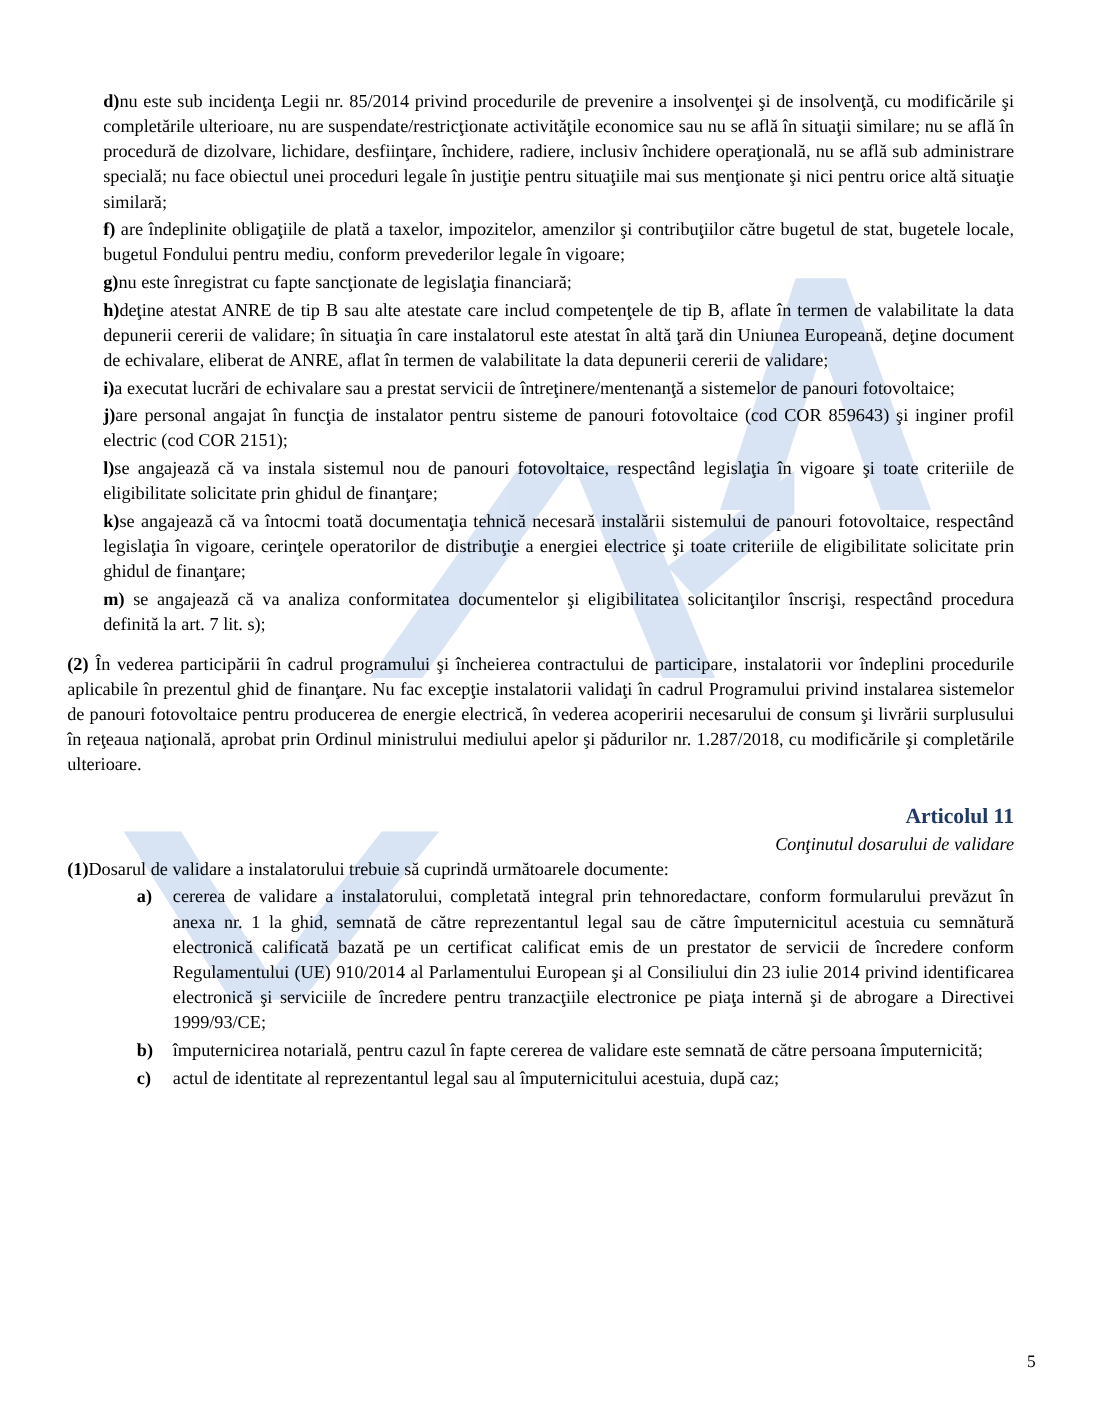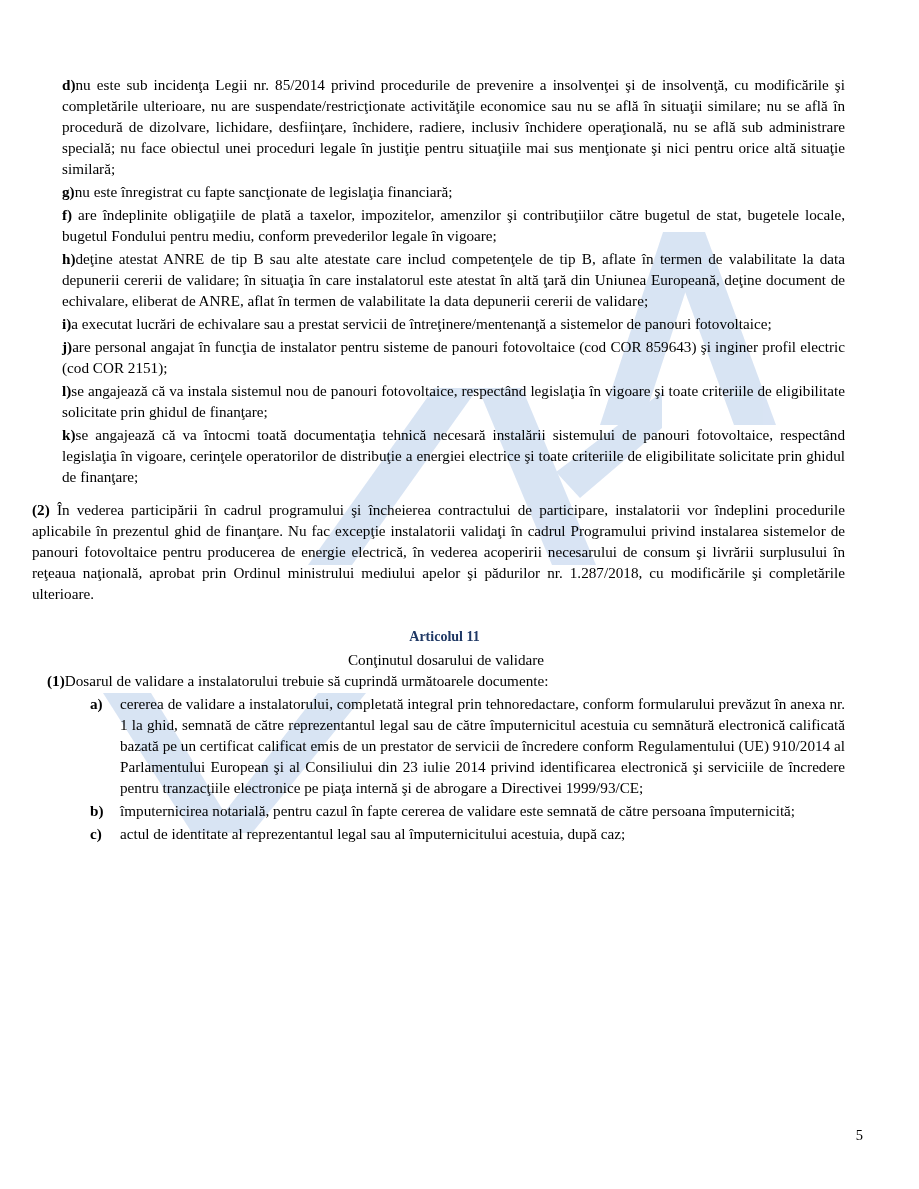--- a/index.html
+++ b/index.html
@@ -10,38 +10,38 @@
     overflow: hidden;
     font-family: "Liberation Serif", serif;
     color: #000000;
   }
   .watermark {
     position: absolute; inset: 0; z-index: 0;
     pointer-events: none;
   }
   .page {
     position: relative; z-index: 1;
-    padding: 74px 74px 0 32px;
+    padding: 74px 74px 0 56px;
     font-size: 15.2px;
     line-height: 21px;
     text-align: justify;
   }
   .cond-item { margin-left: 30px; margin-bottom: 2px; }
   .cond-item b, .para-label { font-weight: bold; }
   .para-2 { margin-top: 12px; }
   .article-heading {
     margin-top: 22px;
-    font-size: 14px;
+    font-size: 18px;
     font-weight: bold;
     color: #1f3864;
-    text-align: center;
+    text-align: right;
     margin-left: 12px;
   }
-  .article-subtitle { margin-left: 15px; margin-top: 2px; text-align: center; }
-  .article-intro { margin-left: 15px; }
+  .article-subtitle { margin-left: 15px; margin-top: 2px; text-align: right; font-style: italic; }
+  .article-intro { }
   .doc-list { margin-top: 2px; }
   .doc-item { display: flex; margin-left: 58px; margin-bottom: 2px; }
   .doc-label { flex: 0 0 30px; width: 30px; font-weight: bold; }
   .doc-text { flex: 1; text-align: justify; }
   .page-number {
     position: absolute;
     right: 56px; bottom: 45px;
     font-size: 14.5px;
     z-index: 1;
   }
@@ -62,27 +62,28 @@
 
       <polygon points="103,693 151,693 237,833 192,833"></polygon>
       <polygon points="318,693 366,693 252,833 208,833"></polygon>
     </g>
   </svg>
 </div>
 
 <div class="page">
 
   <div class="cond-item"><b>d)</b><span>nu este sub incidenţa Legii nr. 85/2014 privind procedurile de prevenire a insolvenţei şi de insolvenţă, cu modificările şi completările ulterioare, nu are suspendate/restricţionate activităţile economice sau nu se află în situaţii similare; nu se află în procedură de dizolvare, lichidare, desfiinţare, închidere, radiere, inclusiv închidere operaţională, nu se află sub administrare specială; nu face obiectul unei proceduri legale în justiţie pentru situaţiile mai sus menţionate şi nici pentru orice altă situaţie similară;</span></div>
+  <div class="cond-item"><b>f)</b><span> are îndeplinite obligaţiile de plată a taxelor, impozitelor, amenzilor şi contribuţiilor către bugetul de stat, bugetele locale, bugetul Fondului pentru mediu, conform prevederilor legale în vigoare;</span></div>
   <div class="cond-item"><b>g)</b><span>nu este înregistrat cu fapte sancţionate de legislaţia financiară;</span></div>
-  <div class="cond-item"><b>f)</b><span> are îndeplinite obligaţiile de plată a taxelor, impozitelor, amenzilor şi contribuţiilor către bugetul de stat, bugetele locale, bugetul Fondului pentru mediu, conform prevederilor legale în vigoare;</span></div>
   <div class="cond-item"><b>h)</b><span>deţine atestat ANRE de tip B sau alte atestate care includ competenţele de tip B, aflate în termen de valabilitate la data depunerii cererii de validare; în situaţia în care instalatorul este atestat în altă ţară din Uniunea Europeană, deţine document de echivalare, eliberat de ANRE, aflat în termen de valabilitate la data depunerii cererii de validare;</span></div>
   <div class="cond-item"><b>i)</b><span>a executat lucrări de echivalare sau a prestat servicii de întreţinere/mentenanţă a sistemelor de panouri fotovoltaice;</span></div>
   <div class="cond-item"><b>j)</b><span>are personal angajat în funcţia de instalator pentru sisteme de panouri fotovoltaice (cod COR 859643) şi inginer profil electric (cod COR 2151);</span></div>
   <div class="cond-item"><b>l)</b><span>se angajează că va instala sistemul nou de panouri fotovoltaice, respectând legislaţia în vigoare şi toate criteriile de eligibilitate solicitate prin ghidul de finanţare;</span></div>
   <div class="cond-item"><b>k)</b><span>se angajează că va întocmi toată documentaţia tehnică necesară instalării sistemului de panouri fotovoltaice, respectând legislaţia în vigoare, cerinţele operatorilor de distribuţie a energiei electrice şi toate criteriile de eligibilitate solicitate prin ghidul de finanţare;</span></div>
+  <div class="cond-item"><b>m)</b><span> se angajează că va analiza conformitatea documentelor şi eligibilitatea solicitanţilor înscrişi, respectând procedura definită la art. 7 lit. s);</span></div>
 
   <div class="para-2"><b class="para-label">(2)</b><span> În vederea participării în cadrul programului şi încheierea contractului de participare, instalatorii vor îndeplini procedurile aplicabile în prezentul ghid de finanţare. Nu fac excepţie instalatorii validaţi în cadrul Programului privind instalarea sistemelor de panouri fotovoltaice pentru producerea de energie electrică, în vederea acoperirii necesarului de consum şi livrării surplusului în reţeaua naţională, aprobat prin Ordinul ministrului mediului apelor şi pădurilor nr. 1.287/2018, cu modificările şi completările ulterioare.</span></div>
 
   <div class="article-heading">Articolul 11</div>
   <div class="article-subtitle">Conţinutul dosarului de validare</div>
   <div class="article-intro"><b class="para-label">(1)</b><span>Dosarul de validare a instalatorului trebuie să cuprindă următoarele documente:</span></div>
 
   <div class="doc-list">
     <div class="doc-item">
       <span class="doc-label">a)</span>

